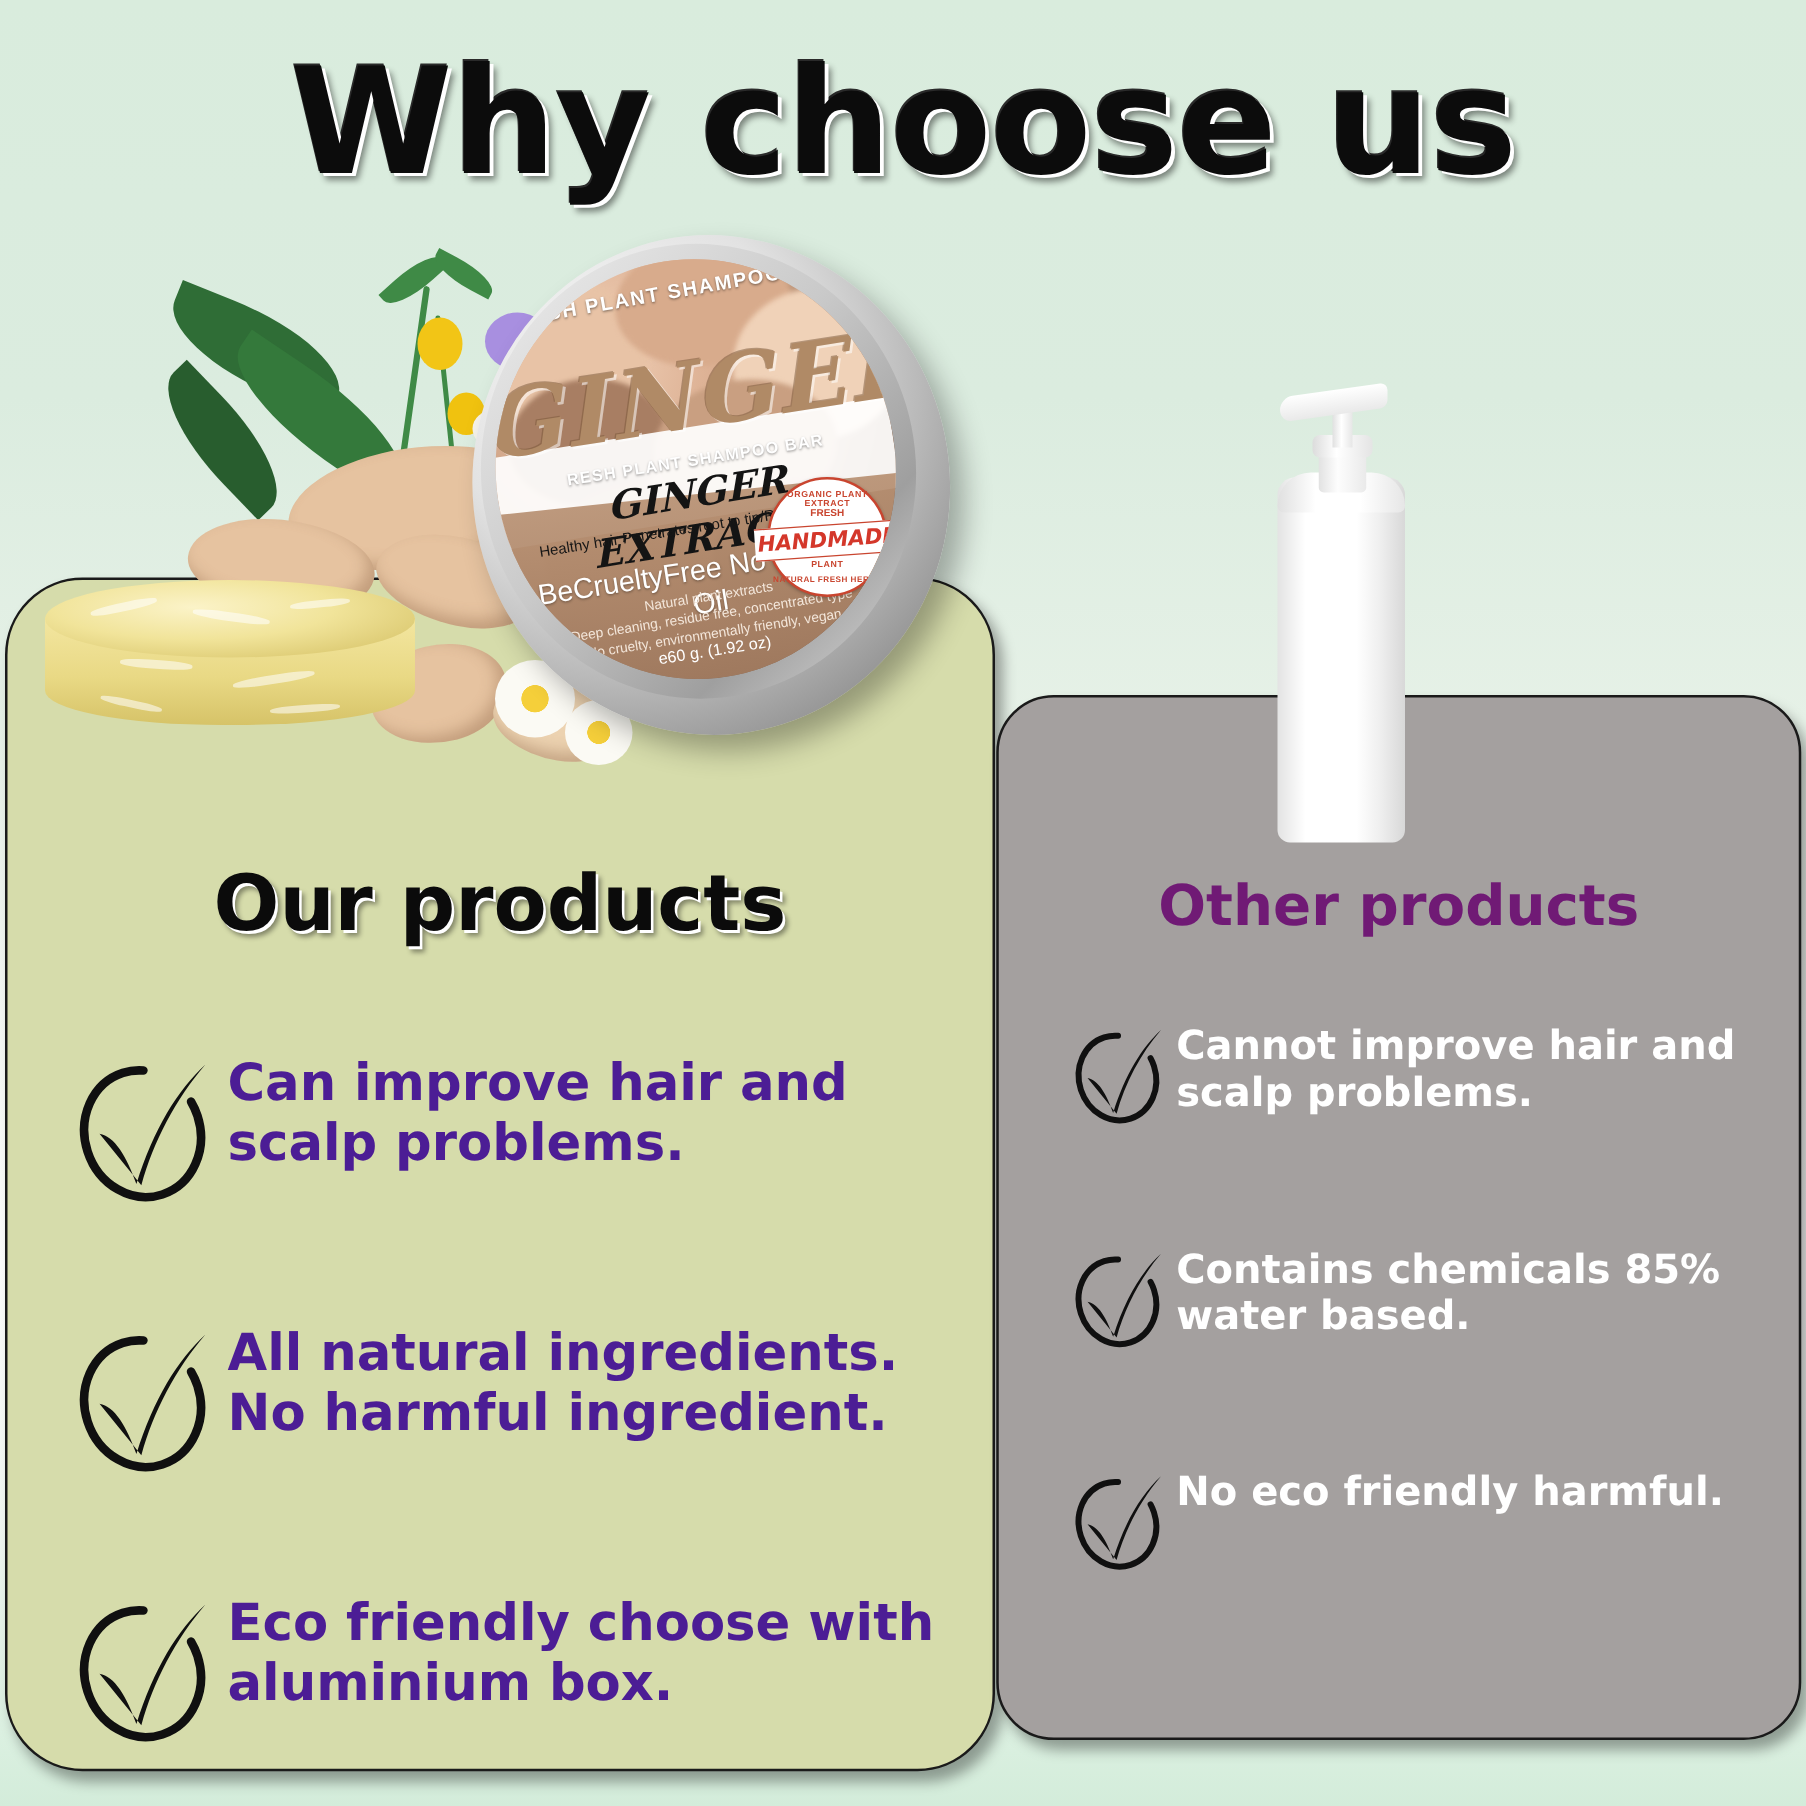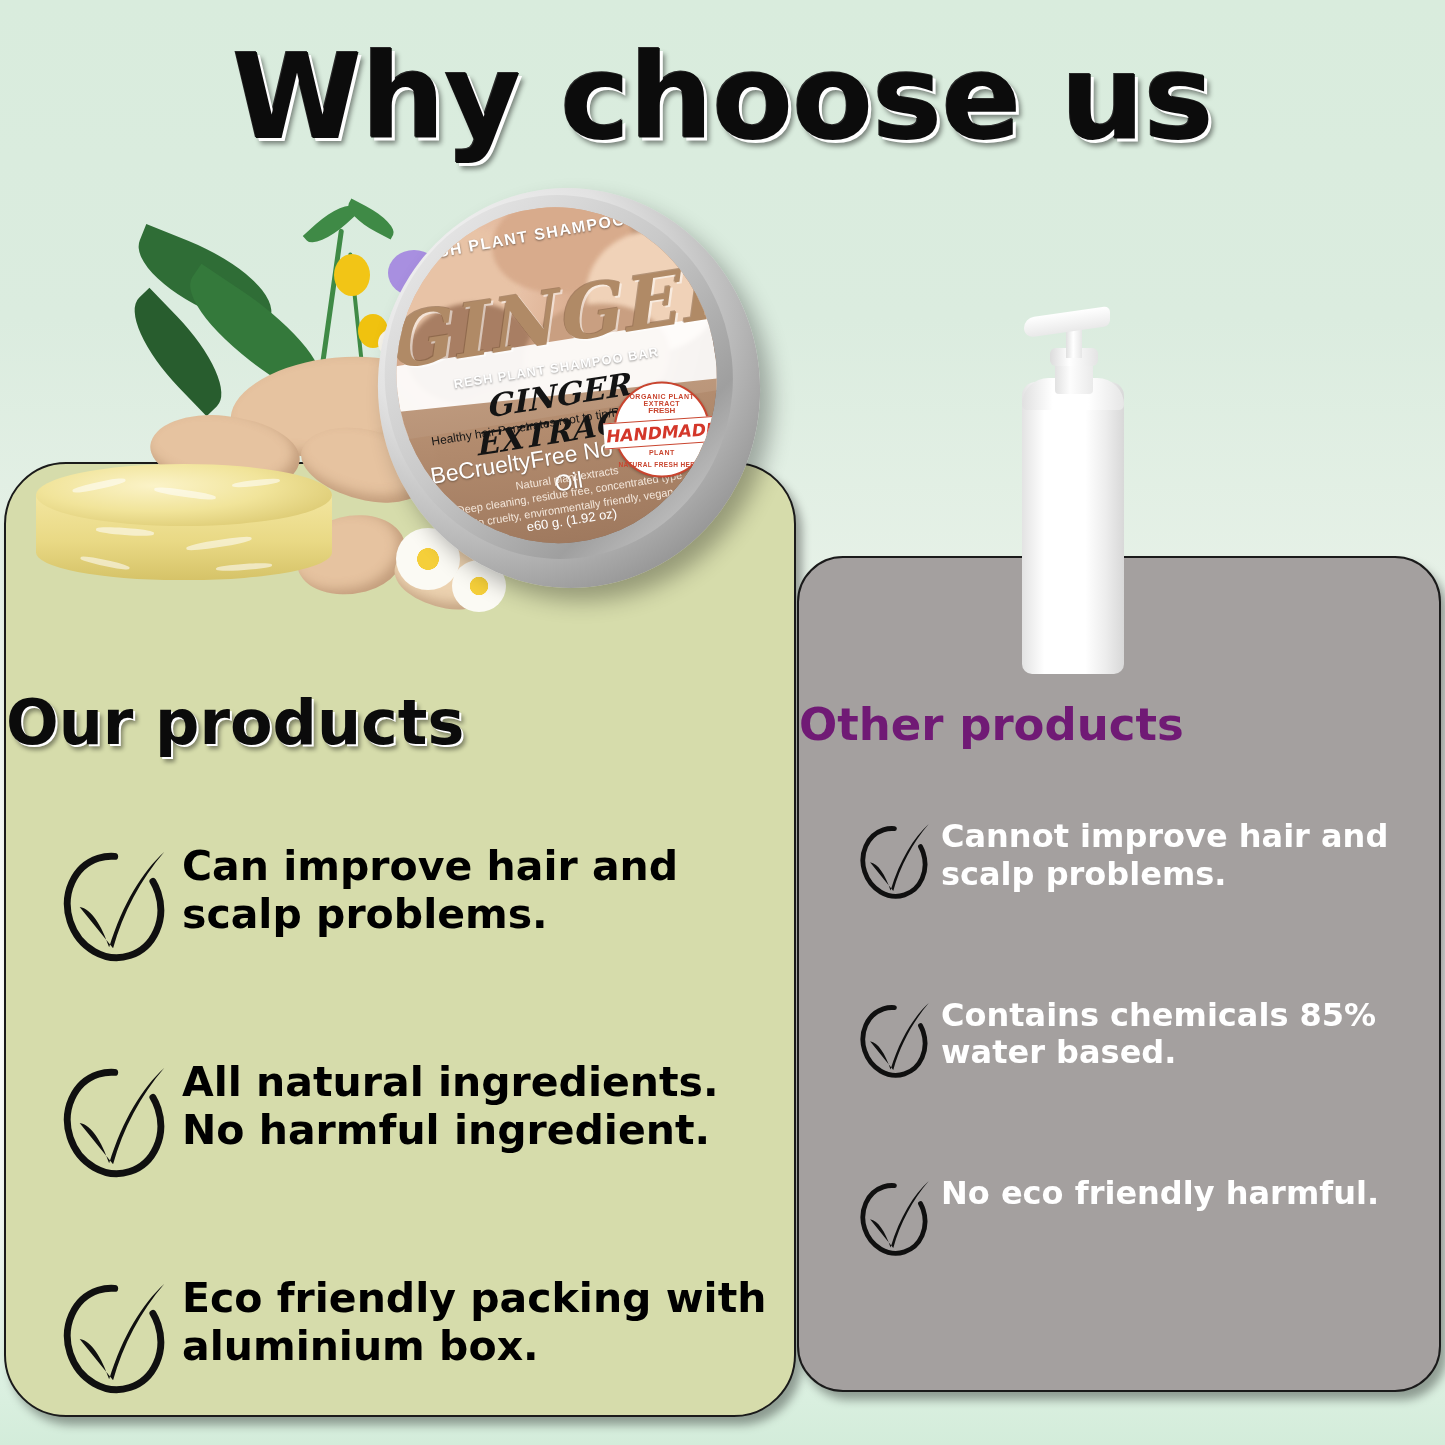--- a/index.html
+++ b/index.html
@@ -59,21 +59,21 @@
     left:797px; top:556px;
     width:644px; height:836px;
     background:#a4a09f;
     border:2.5px solid #1a1a1a;
     border-radius:46px;
     box-shadow:6px 8px 10px rgba(0,0,0,0.35);
   }
 
   
   .panel-title{
-    position:absolute; width:100%; text-align:left;
+    position:absolute; width:100%; text-align:center;
     font-family:"DejaVu Sans", sans-serif;
     font-weight:bold;
     white-space:nowrap;
   }
   #title-left{
     top:222px; font-size:62px; color:#0b0b0b;
     text-shadow:2px 2px 0 #ffffff, 4px 5px 4px rgba(0,0,0,0.40);
   }
   #title-right{
     top:140px; font-size:45px; color:#701a75;
@@ -92,21 +92,21 @@
   .check-wrap{ flex:0 0 auto; }
   #list-left .check-wrap{ width:118px; margin-top:4px; }
   #list-right .check-wrap{ width:82px; margin-top:2px; }
   .check-wrap svg{ display:block; width:100%; height:auto; }
 
   .item-text{
     font-family:"DejaVu Sans", sans-serif;
     font-weight:bold;
     line-height:1.18;
   }
-  #list-left .item-text{ font-size:41px; color:#000000; margin-left:6px; }
+  #list-left .item-text{ font-size:41px; color:#4c1d95; margin-left:6px; }
   #list-right .item-text{ font-size:32px; color:#ffffff; margin-left:4px; }
 
   
   #tin{
     position:absolute; left:378px; top:188px;
     width:382px; height:400px;
     transform:rotate(-6deg);
   }
   .tin-body{
     position:absolute; inset:0;
@@ -341,21 +341,21 @@
         <span class="item-text">All natural ingredients. No harmful ingredient.</span>
       </div>
 
       <div class="item">
         <span class="check-wrap">
           <svg viewBox="0 0 120 118">
             <ellipse cx="57" cy="62" rx="47" ry="52" fill="none" stroke="#101010" stroke-width="7" stroke-linecap="round" stroke-dasharray="250 48" transform="rotate(-18 57 62)"></ellipse>
             <path d="M22 62 C34 64 44 80 52 103 C66 58 86 26 108 6 C84 34 66 68 56 104" fill="#101010"></path>
           </svg>
         </span>
-        <span class="item-text">Eco friendly packing with aluminium box.</span>
+        <span class="item-text">Eco friendly choose with aluminium box.</span>
       </div>
 
     </div>
   </div>
 
   <div id="panel-right" class="panel">
 
     <div id="title-right" class="panel-title">Other products</div>
 
     <div id="list-right" class="list">

